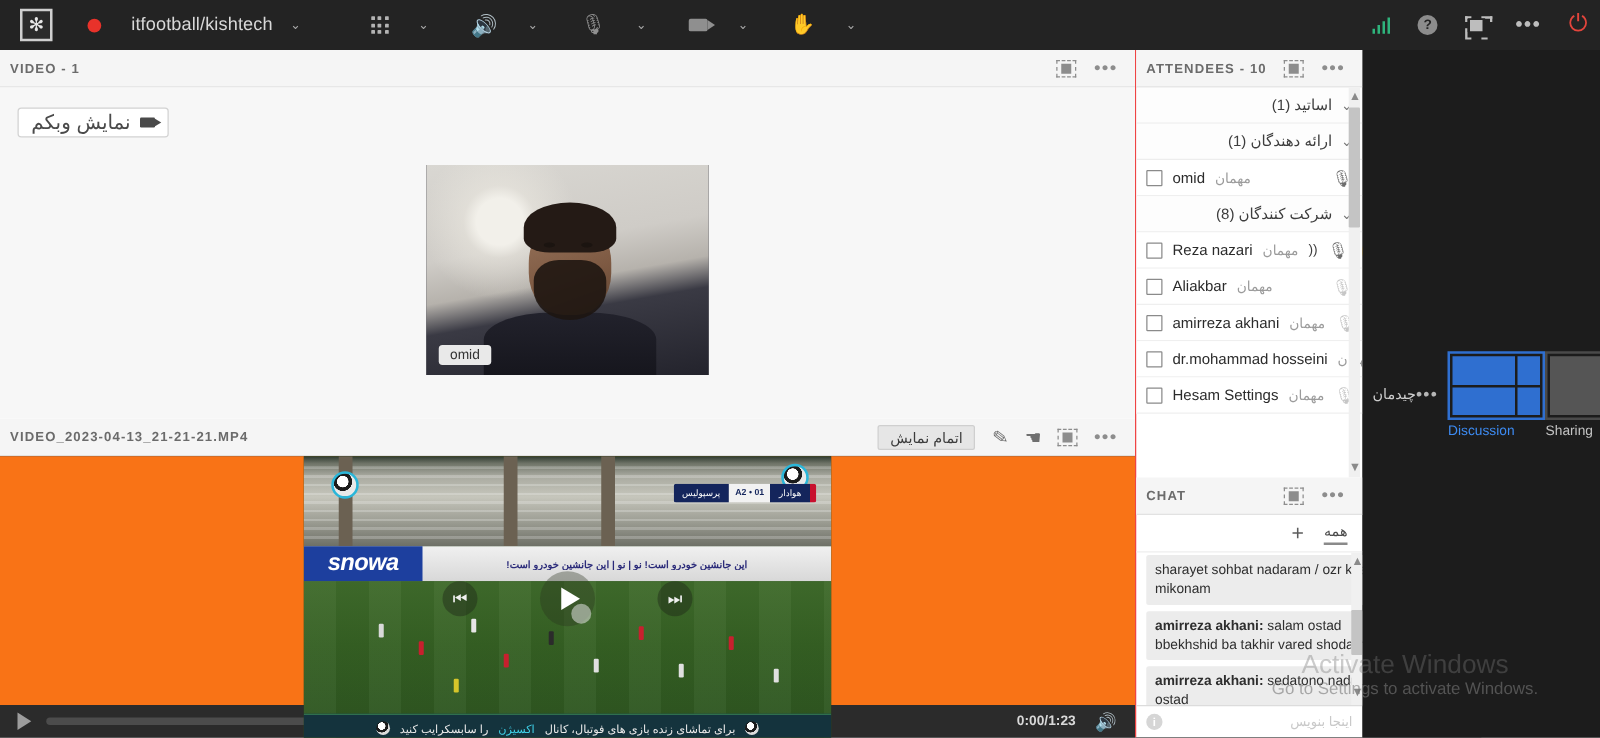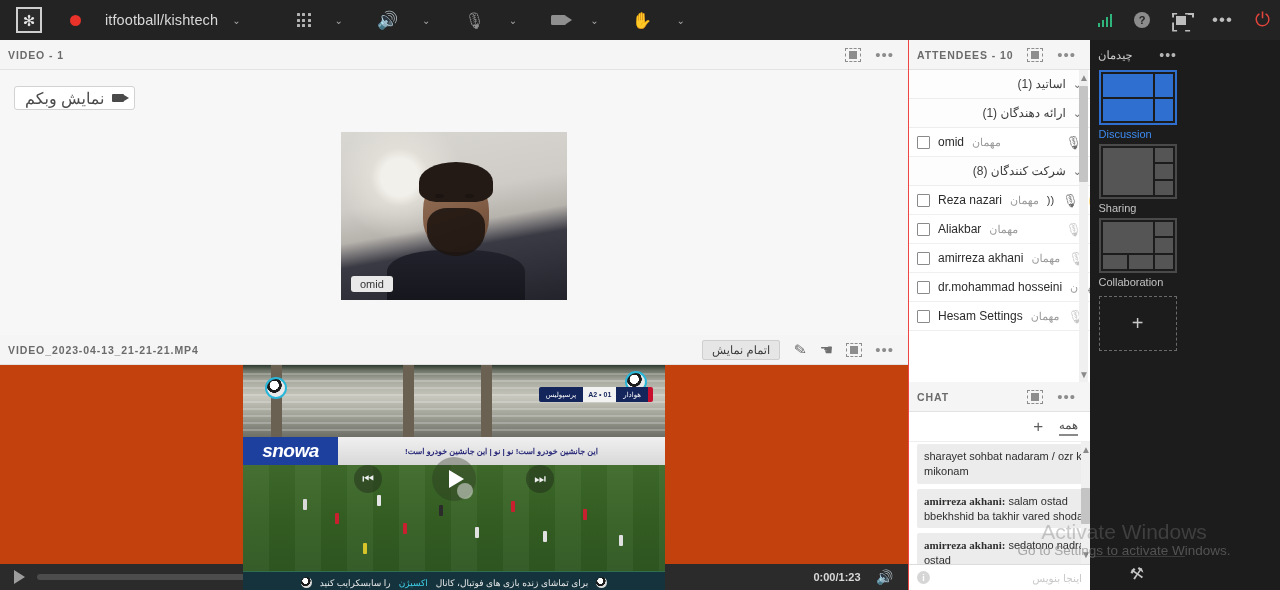--- a/index.html
+++ b/index.html
@@ -102,21 +102,21 @@
   
   .pod-video2 { flex: 1; display: flex; flex-direction: column; min-height: 0; background: #2a2a2a; }
   .pod-header2 { background: #f5f5f5; }
   .end-btn {
     background: #e6e6e6; border: 1px solid #cfcfcf; border-radius: 2px; font-size: 11.5px;
     color: #3c3c3c; padding: 2px 9px; direction: rtl; margin-left: auto;
   }
   .pod-actions2 { display: flex; align-items: center; gap: 13px; padding: 0 6px 0 14px; }
   .pen { color:#6f6f6f; font-size:15px; transform: rotate(-8deg); }
   .pointer { color:#6f6f6f; font-size:15px; }
-  .player-area { flex: 1; position: relative; background: #c2410c; min-height: 0; }
+  .player-area { flex: 1; position: relative; background: #f97316; min-height: 0; }
   .video-frame {
     position: absolute; left: 243px; top: 0; width: 422px; height: 228px; overflow: hidden;
     background: #2b4a1e;
   }
   .v-stands { position:absolute; left:0; top:0; width:100%; height:72px;
       background: linear-gradient(180deg,#2e3a2f 0%,#6f7468 8%, #a9aaa0 22%, #c6c6bc 45%, #9d9e94 72%, #6d6f66 100%); }
   .v-stand-lines { position:absolute; left:0; top:8px; width:100%; height:60px;
       background: repeating-linear-gradient(180deg, rgba(255,255,255,.22) 0 2px, rgba(0,0,0,0) 2px 7px); }
   .v-pillar { position:absolute; top:0; width:11px; height:72px; background:#6b6152; }
   .v-board {
@@ -209,30 +209,30 @@
 
   
   .chat-pod { flex:1; display:flex; flex-direction:column; min-height:0; }
   .chat-tabs { height:30px; display:flex; align-items:center; gap:16px; padding:0 12px; flex:0 0 30px;
                border-bottom:1px solid #eee; direction: rtl; }
   .chat-tab { font-size:11.5px; color:#4b4b4b; border-bottom:2px solid #8a8a8a; padding-bottom:2px; }
   .chat-plus { color:#5c5c5c; font-size:17px; line-height:14px; }
   .chat-msgs { flex:1; overflow:hidden; padding: 2px 8px 0 8px; position:relative; }
   .msg { background:#ececec; border-radius:2px; padding:5px 7px; font-size:11px; color:#2e2e2e;
          line-height:1.35; margin-bottom:5px; width: 208px; max-width: 208px; }
-  .msg b { font-weight:bold;font-family:Liberation Serif, serif; }
+  .msg b { font-weight:bold; }
   .chat-input { flex:0 0 26px; height:26px; border-top:1px solid #dcdcdc; display:flex; align-items:center;
                 padding:0 8px; direction: rtl; }
   .chat-ph { font-size:10.5px; color:#c9c9c9; }
   .chat-info { margin-left:0; margin-right:auto; width:13px; height:13px; border-radius:50%;
                background:#d6d6d6; color:#fff; font-size:9px; display:flex; align-items:center;
                justify-content:center; font-weight:bold; }
 
   
-  .rail { width:95px; background:#1c1c1c; display:flex; flex-direction:column; align-items:center;
+  .rail { width:95px; background:#1c1c1c; display:flex; flex-direction:row; align-items:center;
           padding-top:6px; position:relative; }
   .rail-head { width:100%; display:flex; align-items:center; justify-content:space-between;
                padding: 2px 8px 8px 8px; }
   .rail-title { color:#cdcdcd; font-size:11.5px; direction: rtl; }
   .rail-dots { color:#b5b5b5; font-size:14px; letter-spacing:1px; line-height:6px; }
   .lay-item { margin-bottom: 4px; display:flex; flex-direction:column; align-items:flex-start; width:78px; }
   .lay-thumb { width:78px; height:55px; border:2px solid #4a4a4a; display:flex; padding:2px; gap:2px; }
   .lay-thumb.active { border-color:#2f6fd0; }
   .lt-main { flex:1; display:flex; flex-direction:column; gap:2px; }
   .lt-side { width:18px; display:flex; flex-direction:column; gap:2px; }

